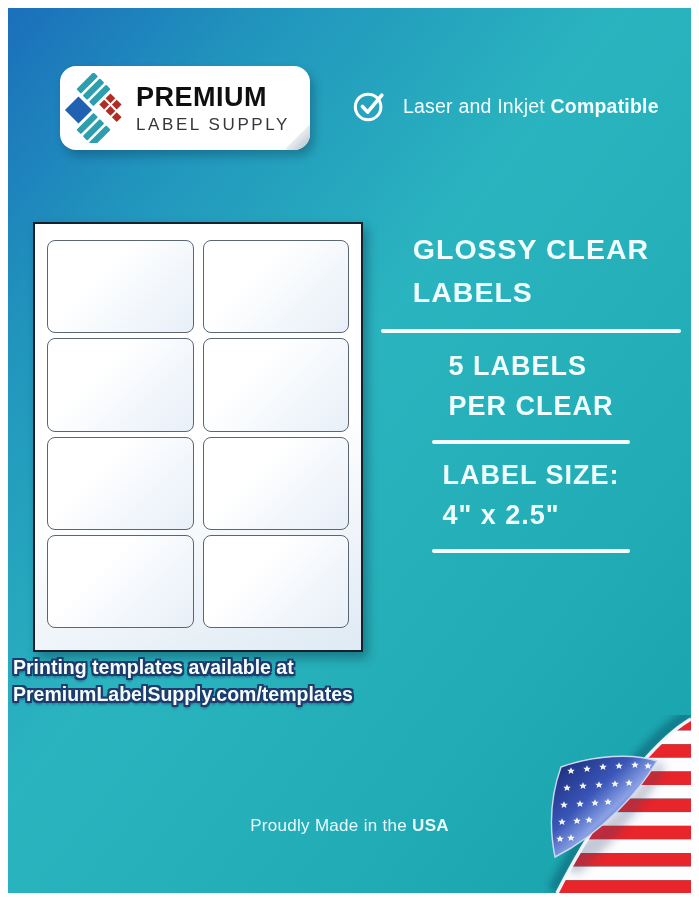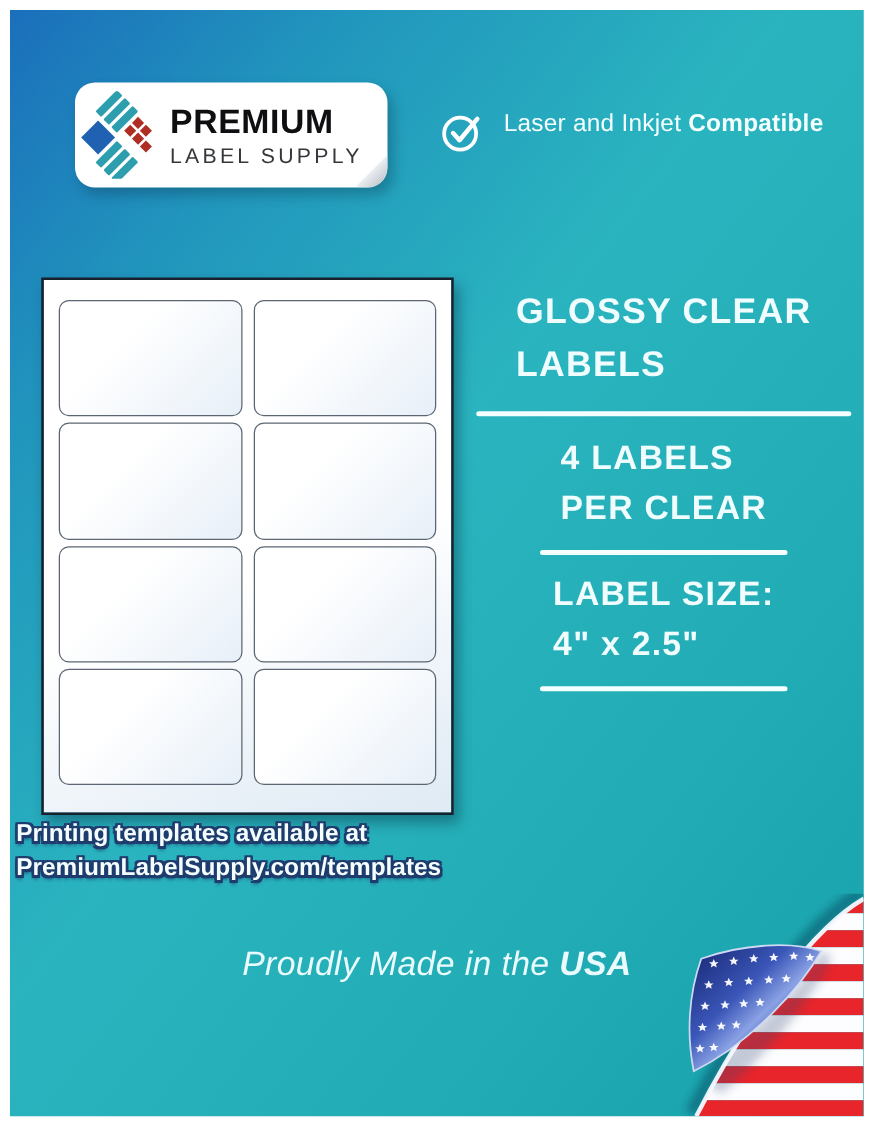--- a/index.html
+++ b/index.html
@@ -25,21 +25,21 @@
     background:linear-gradient(315deg,#aeb7bf 0%,#dfe4e9 40%,#ffffff 70%);
     border-radius:0 0 16px 4px;
     clip-path:polygon(100% 0, 100% 100%, 0 100%);
   }
   .logo-mark { width:62px; height:70px; flex:0 0 auto; }
   .brand-text { margin-left:12px; display:flex; flex-direction:column; line-height:1; }
   .brand-line1 { font-size:27px; font-weight:900; color:#0f0f12; letter-spacing:.5px; }
   .brand-line2 { font-size:17px; font-weight:400; color:#35373b; letter-spacing:2.6px; margin-top:5px; }
 
   
-  .compat { position:absolute; left:344px; top:80px; display:flex; gap:15px; }
+  .compat { position:absolute; left:344px; top:80px; display:flex; align-items:center; gap:15px; }
   .compat svg { width:36px; height:36px; }
   .compat-text { color:#f4ffff; font-size:19.5px; letter-spacing:.2px; }
   .compat-text .b { font-weight:800; }
 
   
   .sheet {
     position:absolute; left:25px; top:214px; width:330px; height:430px;
     background:linear-gradient(160deg,#ffffff 55%,#dfeaf4 100%);
     border:2.5px solid #17212e;
     box-shadow:4px 6px 10px rgba(6,35,55,.38);
@@ -70,22 +70,22 @@
     color:#f0fdff; text-align:left;
   }
   .headline { font-size:28.5px; font-weight:800; letter-spacing:1px; line-height:1.5; }
   .divider { height:4px; background:#f4ffff; border-radius:2px; margin:15px 0 13px 0; }
   .divider.full { width:300px; }
   .divider.short { width:198px; margin:13px 0 11px 0; }
   .spec { font-size:27px; font-weight:800; letter-spacing:1px; line-height:1.5; }
 
   
   .made-in {
-    position:absolute; left:0; top:748px; width:100%; text-align:center;
-    color:#e9fbff; font-size:27px; font-style:italic; letter-spacing:.3px;
+    position:absolute; left:0; top:808px; width:100%; text-align:center;
+    color:#e9fbff; font-size:17px; letter-spacing:.3px;
   }
   .made-in .b { font-weight:800; }
 
   
   .flag { position:absolute; right:0; bottom:0; width:154px; height:178px; }
 </style>
 </head>
 <body>
 
 <div class="frame">
@@ -141,21 +141,21 @@
     </div>
 
     <div class="right-col">
       <div class="headline">
         <div>GLOSSY CLEAR</div>
         <div>LABELS</div>
       </div>
       <div class="divider full"></div>
 
       <div class="spec">
-        <div>4 LABELS</div>
+        <div>5 LABELS</div>
         <div>PER CLEAR</div>
       </div>
       <div class="divider short"></div>
 
       <div class="spec">
         <div>LABEL SIZE:</div>
         <div>4" x 2.5"</div>
       </div>
       <div class="divider short"></div>
 

